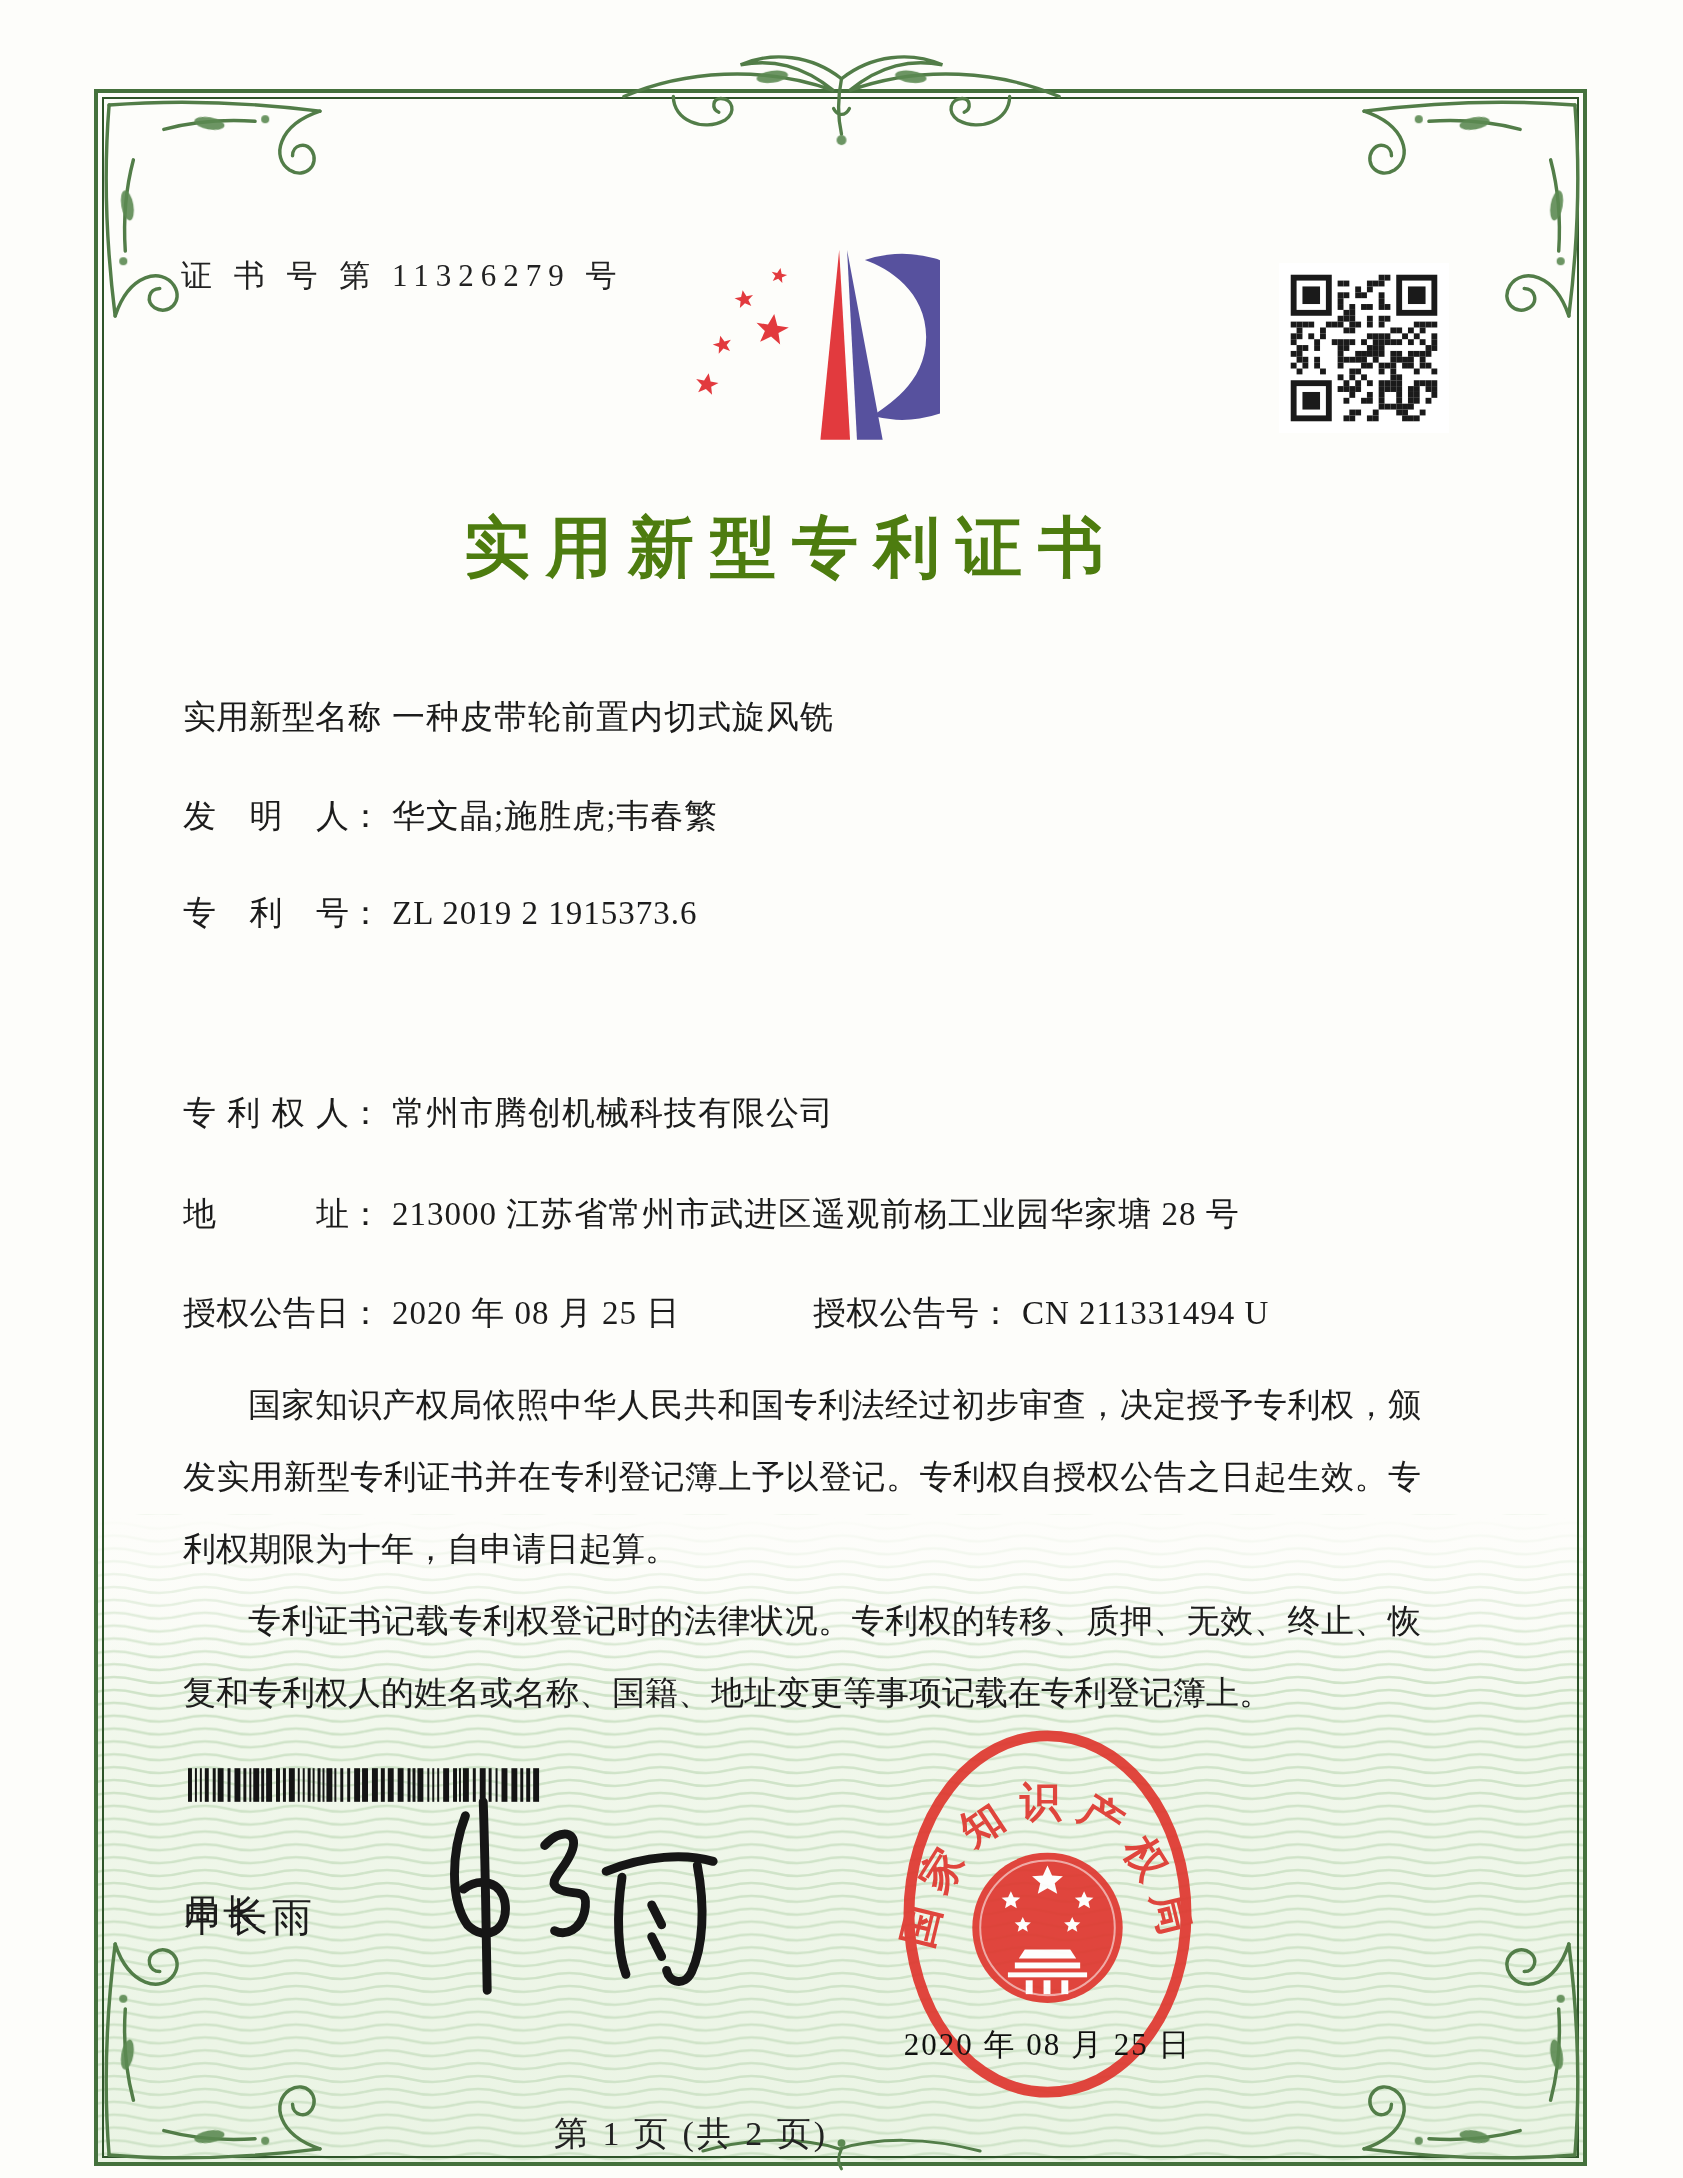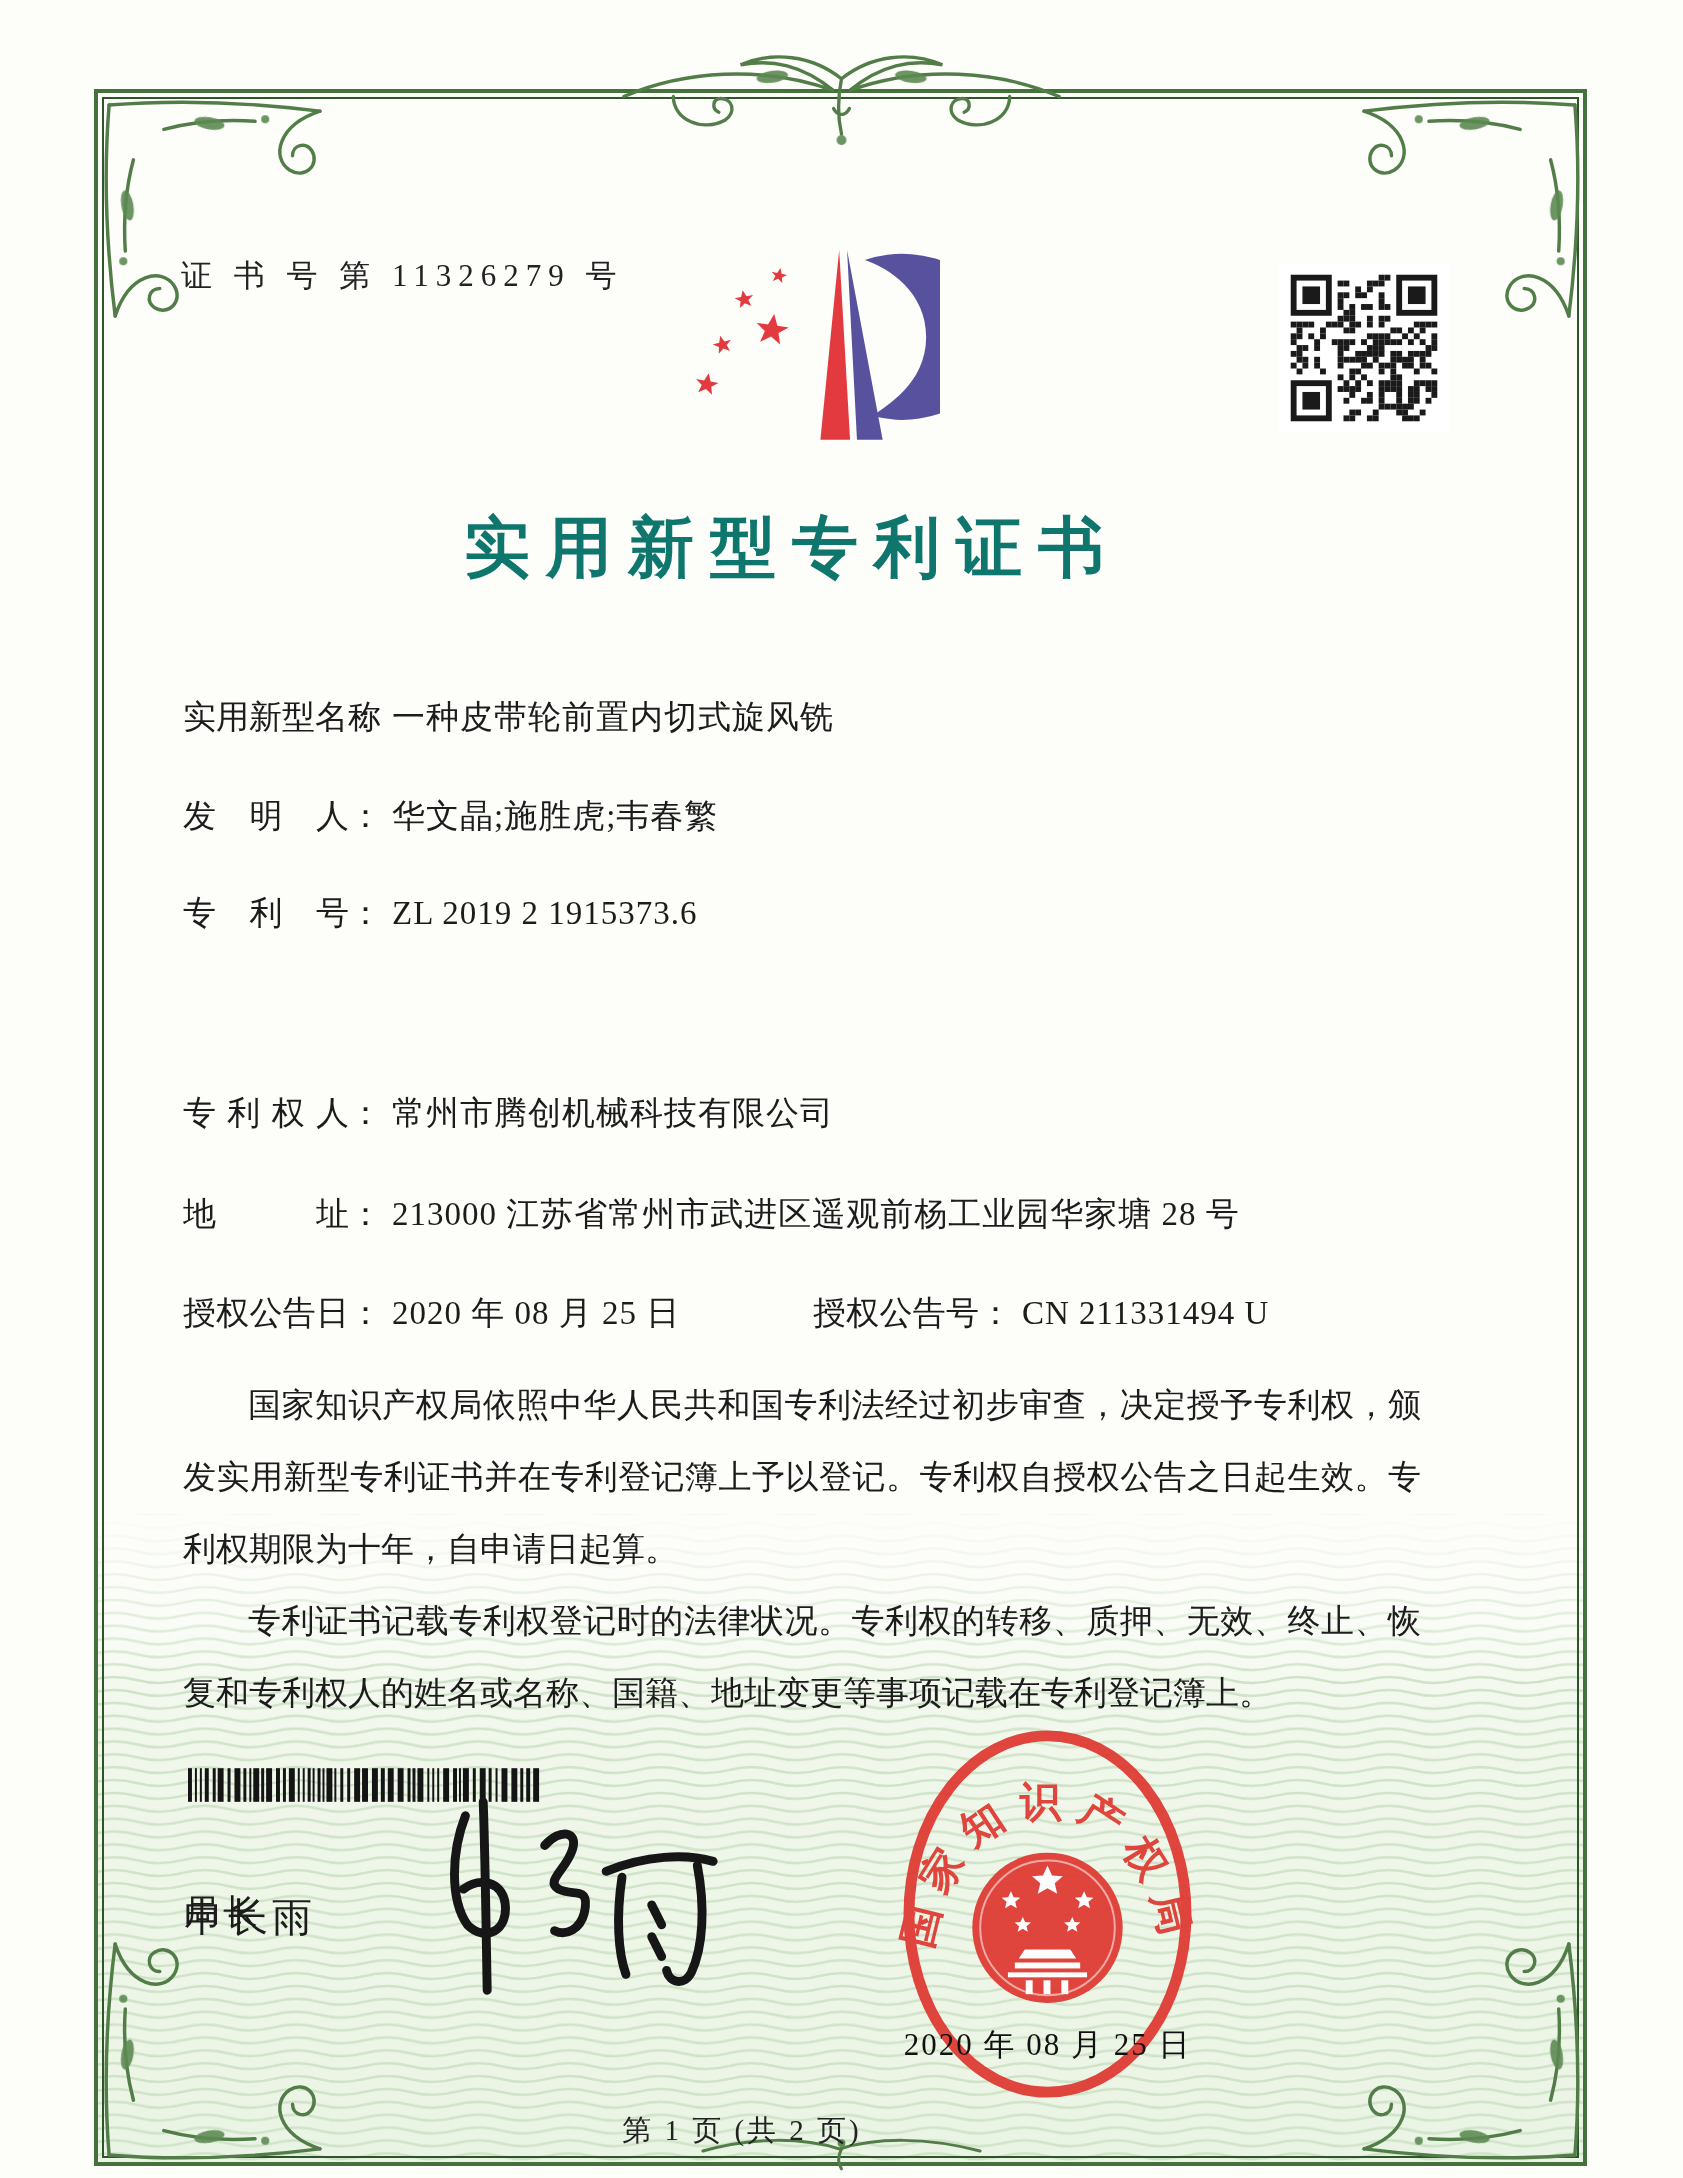--- a/index.html
+++ b/index.html
@@ -7,41 +7,41 @@
         font-family:"Liberation Serif","DejaVu Serif",serif;color:#1c1c1c;}
   .abs{position:absolute;}
   
   .frame-outer{position:absolute;left:94px;top:89px;width:1493px;height:2077px;
                border:4px solid #44713c;box-sizing:border-box;}
   .frame-inner{position:absolute;left:4px;top:4px;right:4px;bottom:4px;
                border:2px solid #2e5429;}
   
   .cert-no{position:absolute;left:181px;top:255px;font-size:31px;letter-spacing:7px;color:#222;}
   .title{position:absolute;left:0;top:503px;width:1584px;text-align:center;margin:0;
-         font-size:66px;font-weight:bold;letter-spacing:16px;color:#0f766e;}
+         font-size:66px;font-weight:bold;letter-spacing:16px;color:#4d7c0f;}
   
   .row{position:absolute;left:183px;font-size:33px;line-height:48px;white-space:nowrap;}
   .lbl{display:inline-block;width:166px;text-align:justify;text-align-last:justify;
        text-justify:inter-character;vertical-align:top;}
   .colon{display:inline-block;margin-right:10px;}
   .val{letter-spacing:1px;}
   .pair2{position:absolute;left:614px;top:0;white-space:nowrap;margin-left:16px;}
   
   .body-text{position:absolute;left:183px;top:1369px;width:1238px;font-size:33px;
              line-height:72px;text-align:justify;}
   .body-text p{margin:0;text-indent:65px;}
   
   .director-label{position:absolute;left:184px;top:1889px;font-size:35px;letter-spacing:4px;
                   font-family:"Liberation Sans","DejaVu Sans",sans-serif;}
   .director-name{position:absolute;left:184px;top:1890px;font-size:40px;letter-spacing:4px;
                  font-family:Liberation Sans, sans-serif;}
   .seal-date{position:absolute;left:889px;top:2024px;width:317px;text-align:center;
              font-size:31px;letter-spacing:2px;color:#111;}
-  .footer{position:absolute;left:554px;top:2111px;width:376px;text-align:center;
-          font-size:29px;letter-spacing:3px;color:#222;}
+  .footer{position:absolute;left:554px;top:2111px;width:376px;text-align:left;
+          font-size:34px;letter-spacing:3px;color:#222;}
   svg{display:block;}
 </style>
 </head>
 <body>
 
 <div class="page">
 
   <svg class="abs" style="left:0;top:0" width="1683" height="2178" viewBox="0 0 1700 2200" preserveAspectRatio="none">
     <defs>
       <pattern id="gw" width="92" height="13" patternUnits="userSpaceOnUse">

